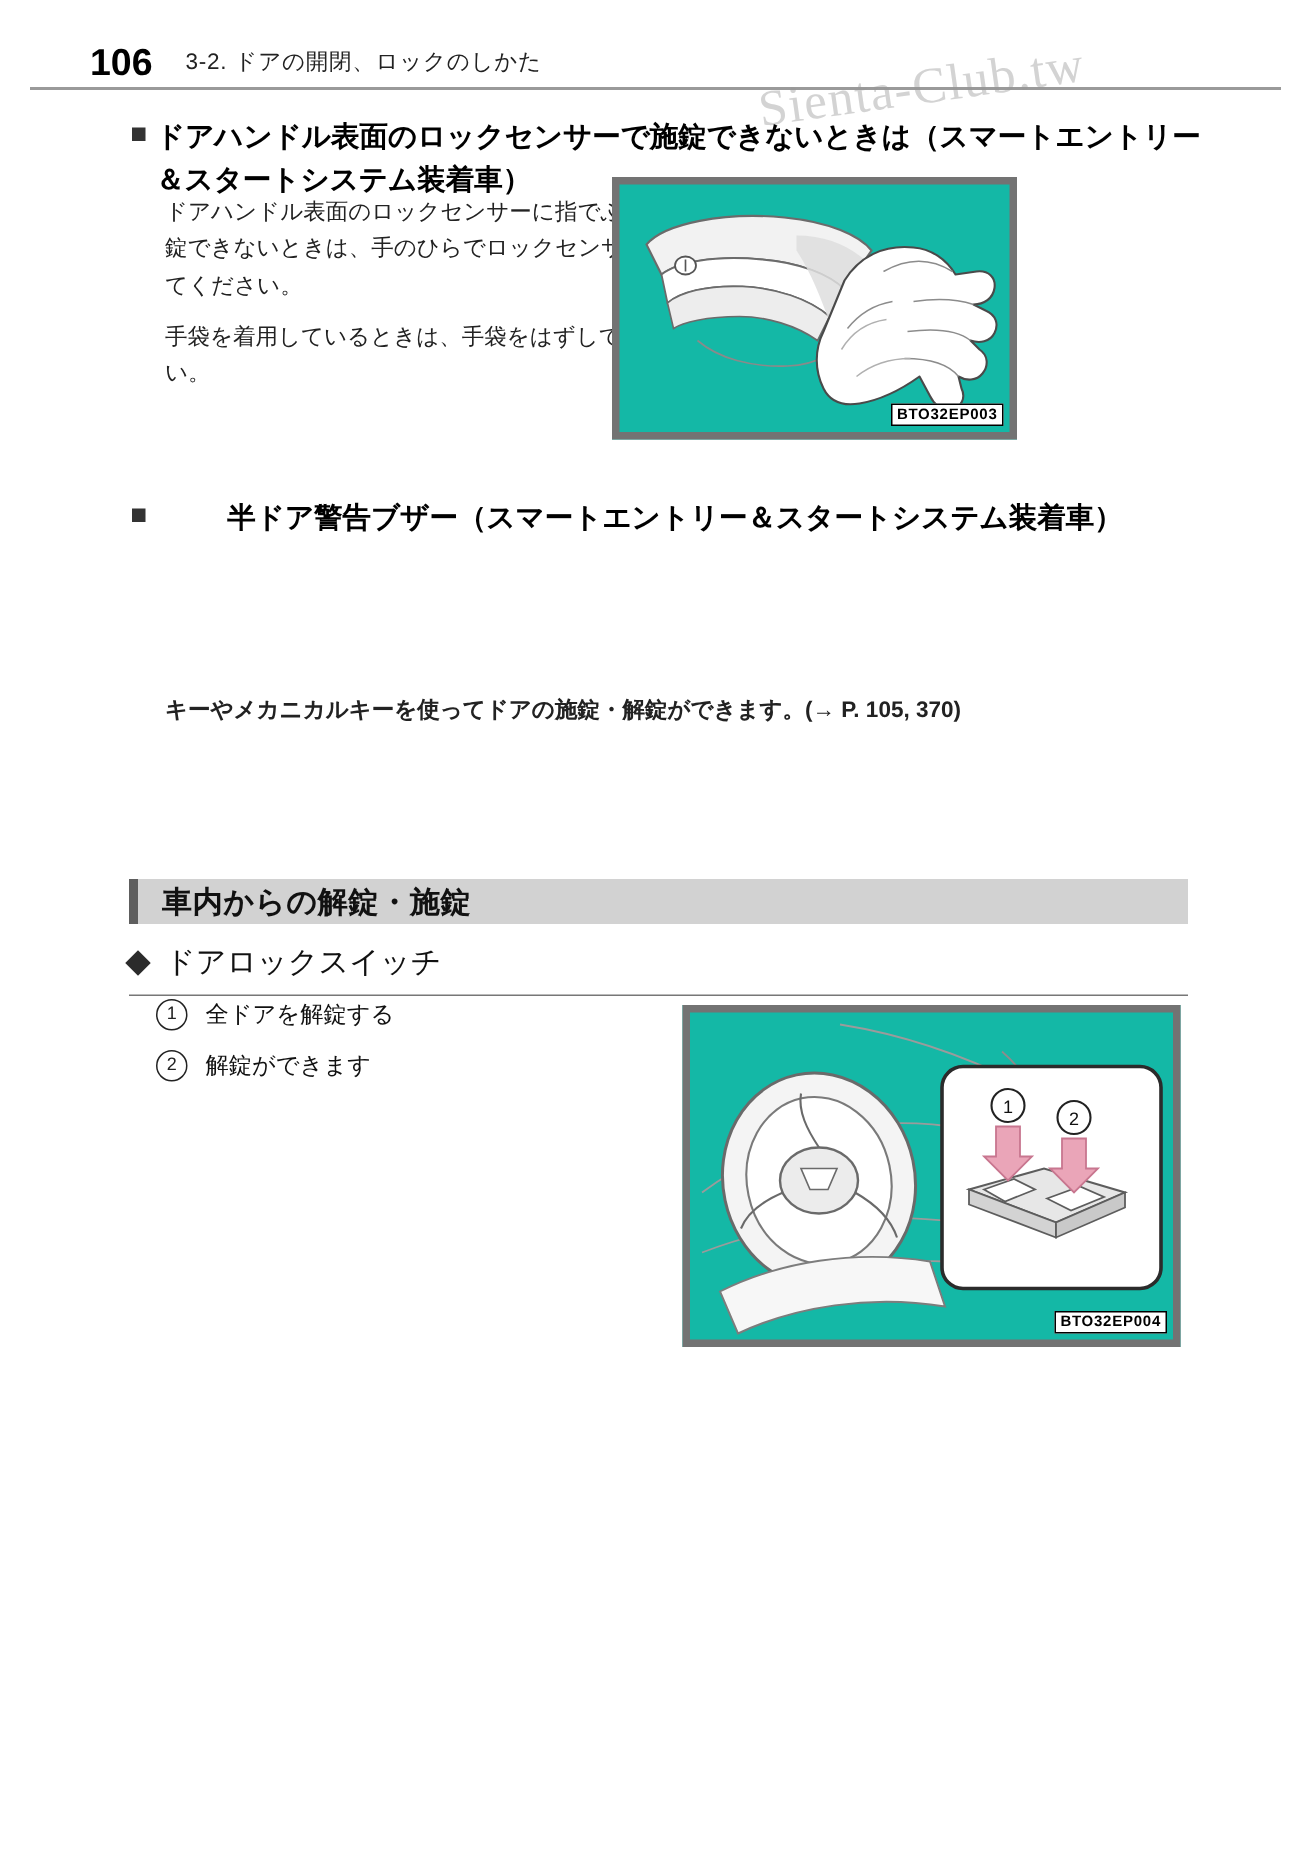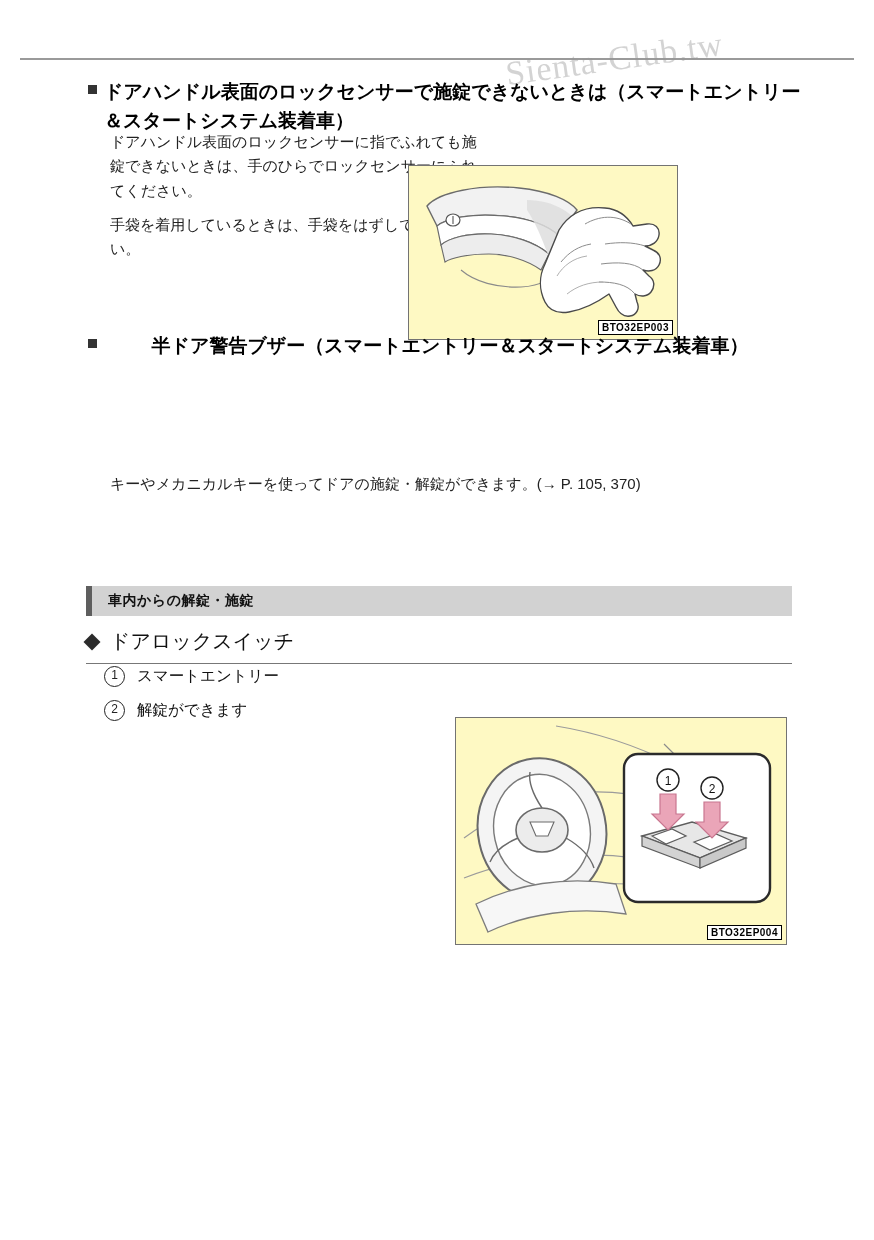--- a/index.html
+++ b/index.html
@@ -118,25 +118,24 @@
   }
   .sec1 .h-bullet { width: 700px; }
   .sec1-body {
     position: absolute;
     top: 52px;
     left: 24px;
     width: 380px;
   }
 
   .figure {
-    border: 1px solid #737373;
-    background: #fef9c3;
+    border: 5px solid #737373;
+    background: #14b8a6;
     position: relative;
     box-sizing: border-box;
-    margin-top: 47px;
   }
   .fig-code {
     position: absolute;
     right: 4px;
     bottom: 4px;
     font-family: "Liberation Sans", sans-serif;
     font-size: 10px;
     font-weight: bold;
     letter-spacing: 0.5px;
     color: #000;
@@ -168,41 +167,42 @@
   }
 
   
   .sec3 {
     position: absolute;
     top: 382px;
     left: 86px;
     width: 712px;
   }
   .sec3-body {
-    margin-top: 20px;
+    margin-top: 10px;
     margin-left: 24px;
     width: 690px;
+    font-weight: bold;
   }
   .sec3-body .line { margin-bottom: 2px; }
 
   
   .band {
     position: absolute;
     top: 516px;
     left: 86px;
     width: 706px;
     height: 30px;
     background: #d2d2d2;
     border-left: 6px solid #5e5e5e;
     box-sizing: border-box;
     display: flex;
     align-items: center;
   }
   .band-label {
-    font-size: 14px;
+    font-size: 20px;
     font-weight: bold;
     color: #111;
     padding-left: 16px;
     letter-spacing: 0.5px;
   }
 
   
   .subhead {
     position: absolute;
     top: 558px;
@@ -266,20 +266,24 @@
     height: 228px;
   }
 
   svg { display: block; }
 </style>
 </head>
 <body>
 
 <div class="page">
 
+  <div class="header">
+    <div class="page-number">106</div>
+    <div class="header-title">3-2. ドアの開閉、ロックのしかた</div>
+  </div>
   <div class="header-rule"></div>
 
   <div class="watermark">Sienta-Club.tw</div>
 
   <div class="content">
 
     <div class="sec sec1">
       <div class="h-bullet">ドアハンドル表面のロックセンサーで施錠できないときは（スマートエントリー＆スタートシステム装着車）</div>
       <div class="sec1-body body-text">
         <p class="para">ドアハンドル表面のロックセンサーに指でふれても施錠できないときは、手のひらでロックセンサーにふれてください。</p>
@@ -346,21 +350,21 @@
       <div class="subhead-row">
         <span class="diamond"></span>
         <span>ドアロックスイッチ</span>
       </div>
       <div class="subhead-rule"></div>
     </div>
 
     <div class="numlist">
       <div class="numrow">
         <span class="circ">1</span>
-        <span class="numlabel">スマートエントリー</span>
+        <span class="numlabel">全ドアを解錠する</span>
       </div>
       <div class="numrow">
         <span class="circ">2</span>
         <span class="numlabel">解錠ができます</span>
       </div>
     </div>
 
     <div class="figure fig2">
       <svg width="330" height="226" viewBox="0 0 330 226">
 

